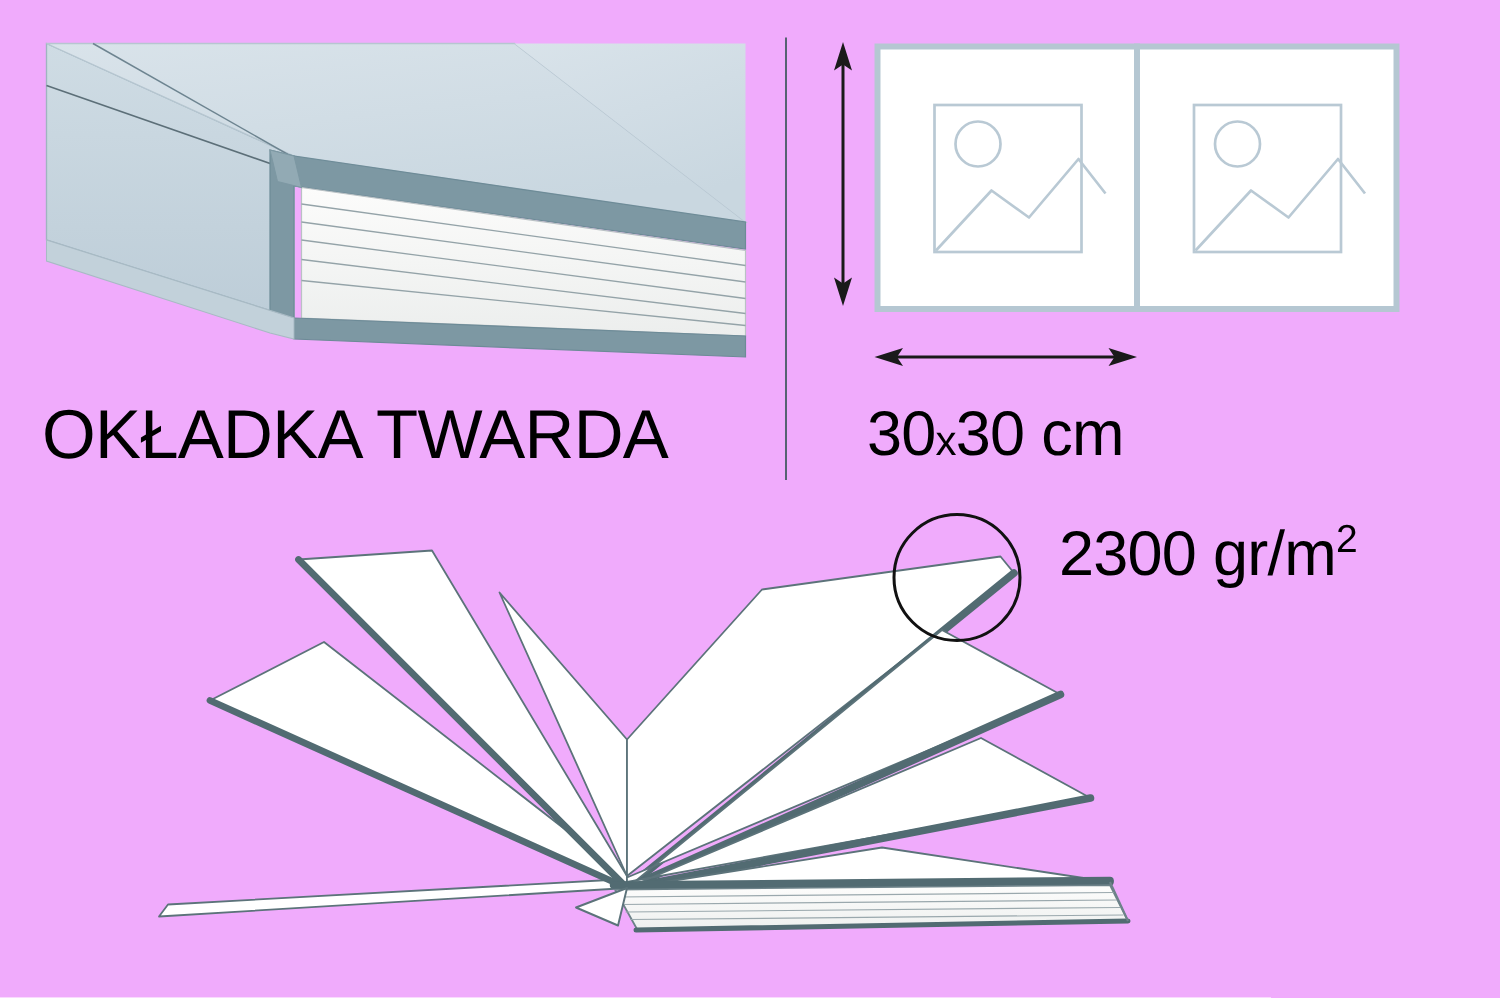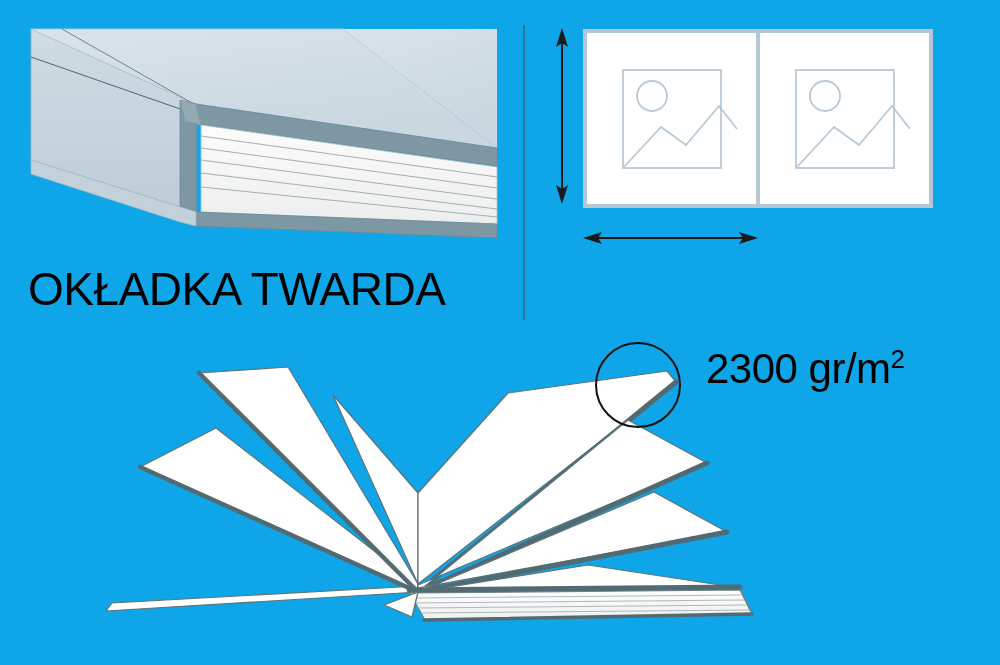--- a/index.html
+++ b/index.html
@@ -8,21 +8,21 @@
     padding: 0;
     background: #ffffff;
   }
   body {
     font-family: "Liberation Sans", sans-serif;
   }
   #stage {
     position: relative;
     width: 1000px;
     height: 665px;
-    background: #0ea5e9;
+    background: #f0abfc;
     overflow: hidden;
   }
   #stage > svg {
     position: absolute;
     top: 0;
     left: 0;
     width: 1000px;
     height: 665px;
     display: block;
   }
@@ -195,16 +195,17 @@
       <path d="M 740,588 L 752,614" fill="none" stroke="#6d8289" stroke-width="1.4"></path>
 
       <path d="M 418,592 L 384,605 L 412,617 L 418,592 Z" fill="#ffffff" stroke="#5c737a" stroke-width="1.3" stroke-linejoin="round"></path>
 
       <circle cx="638" cy="385" r="42" fill="none" stroke="#111111" stroke-width="2"></circle>
     </g>
   </svg>
 
   <div class="label-text" id="cover-label">OKŁADKA TWARDA</div>
 
+  <div class="label-text" id="size-label"><span>30</span><span class="sep">x</span><span>30</span>&nbsp;<span>cm</span></div>
 
   <div class="label-text" id="weight-label"><span>2300</span>&nbsp;<span>gr/m</span><span class="sup">2</span></div>
 
 </div>
 
 </body></html>

